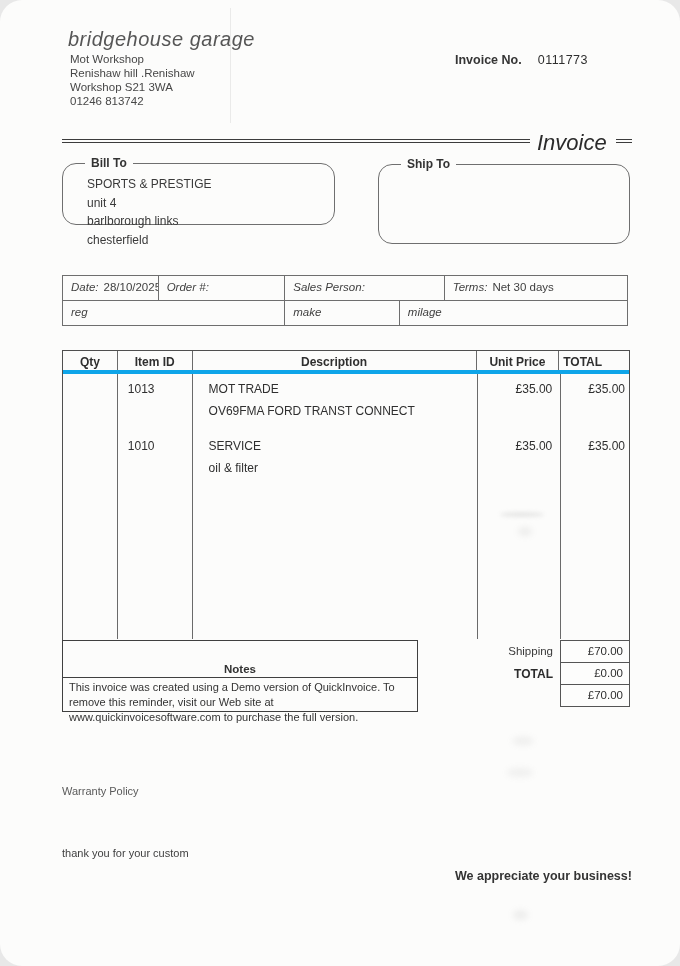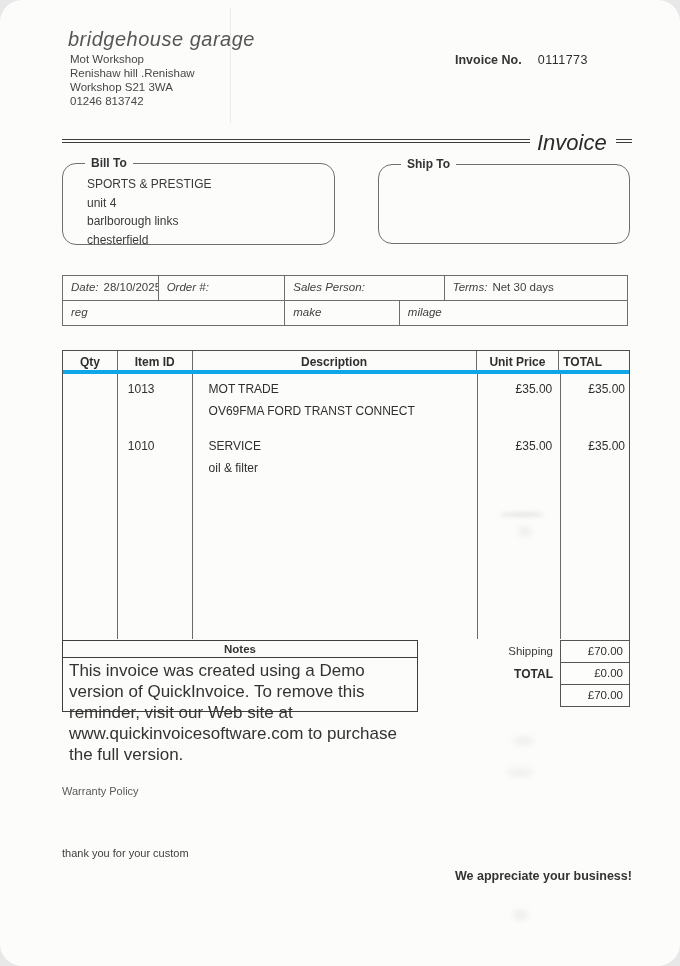--- a/index.html
+++ b/index.html
@@ -20,21 +20,21 @@
 
   
   .rule { height:4px; border-top:1.5px solid #3c3c3c; border-bottom:1.5px solid #3c3c3c; }
   .rule-left { left:62px; top:139px; width:468px; }
   .rule-right { left:616px; top:139px; width:16px; }
   .doc-title { left:537px; top:130px; font-size:22px; font-style:italic; color:#2b2b2b; }
 
   
   .addr-box { border:1.5px solid #6f6f6f; border-radius:14px; }
   .box-label { position:absolute; top:-8px; left:22px; background:#fcfcfb; padding:0 6px; font-size:12px; font-weight:bold; color:#333; }
-  .bill-box { left:62px; top:163px; width:273px; height:82px; }
+  .bill-box { left:62px; top:163px; width:273px; height:62px; }
   .ship-box { left:378px; top:164px; width:252px; height:80px; }
   .bill-lines { padding:11px 0 0 24px; font-size:12px; line-height:18.5px; color:#3a3a3a; }
 
   
   .info-table { left:62px; top:275px; width:566px; border:1px solid #6e6e6e; font-size:11.5px; color:#3f3f3f; }
   .info-row { display:flex; }
   .info-row.r1 { height:25px; border-bottom:1px solid #6e6e6e; }
   .info-row.r2 { height:24px; }
   .info-cell { padding:5px 0 0 8px; overflow:hidden; }
   .info-cell.bdr { border-right:1px solid #6e6e6e; }
@@ -52,22 +52,22 @@
   .colline { position:absolute; top:0; bottom:0; width:1px; background:#6a6a6a; }
   .item-row { position:absolute; left:0; display:flex; width:100%; line-height:22px; }
   .bc { }
   .bc.item-id { padding-left:10px; }
   .bc.desc { padding-left:16px; }
   .bc.price { text-align:right; padding-right:7px; }
   .bc.total { text-align:right; padding-right:4px; }
 
   
   .notes-box { left:62px; top:640px; width:356px; height:72px; border:1.5px solid #3f3f3f; background:#fcfcfb; }
-  .notes-head { height:17px; border-bottom:1.5px solid #3f3f3f; text-align:center; font-size:11.5px; font-weight:bold; color:#323232; padding-top:2px; }
-  .notes-text { padding:2px 5px 0 6px; font-size:17px; line-height:21px; color:#333; }
+  .notes-head { height:17px; border-bottom:1.5px solid #3f3f3f; text-align:center; font-size:11.5px; font-weight:bold; color:#323232; padding-top:2px;margin-top:20px; }
+  .notes-text { padding:2px 5px 0 6px; font-size:11px; line-height:15px; color:#333; }
 
   
   .totals-labels { left:400px; top:640px; width:153px; text-align:right; font-size:11.5px; color:#3a3a3a; }
   .totals-labels .trow { height:23px; line-height:23px; }
   .totals-labels .trow.bold { font-weight:bold; font-size:12px; color:#2c2c2c; }
   .totals-values { left:560px; top:640px; width:70px; font-size:11.5px; color:#2e2e2e; }
   .vcell { height:23px; line-height:21px; border:1px solid #555; text-align:right; padding-right:6px; background:#fdfdfc; }
   .vcell + .vcell { margin-top:-1px; }
 
   

